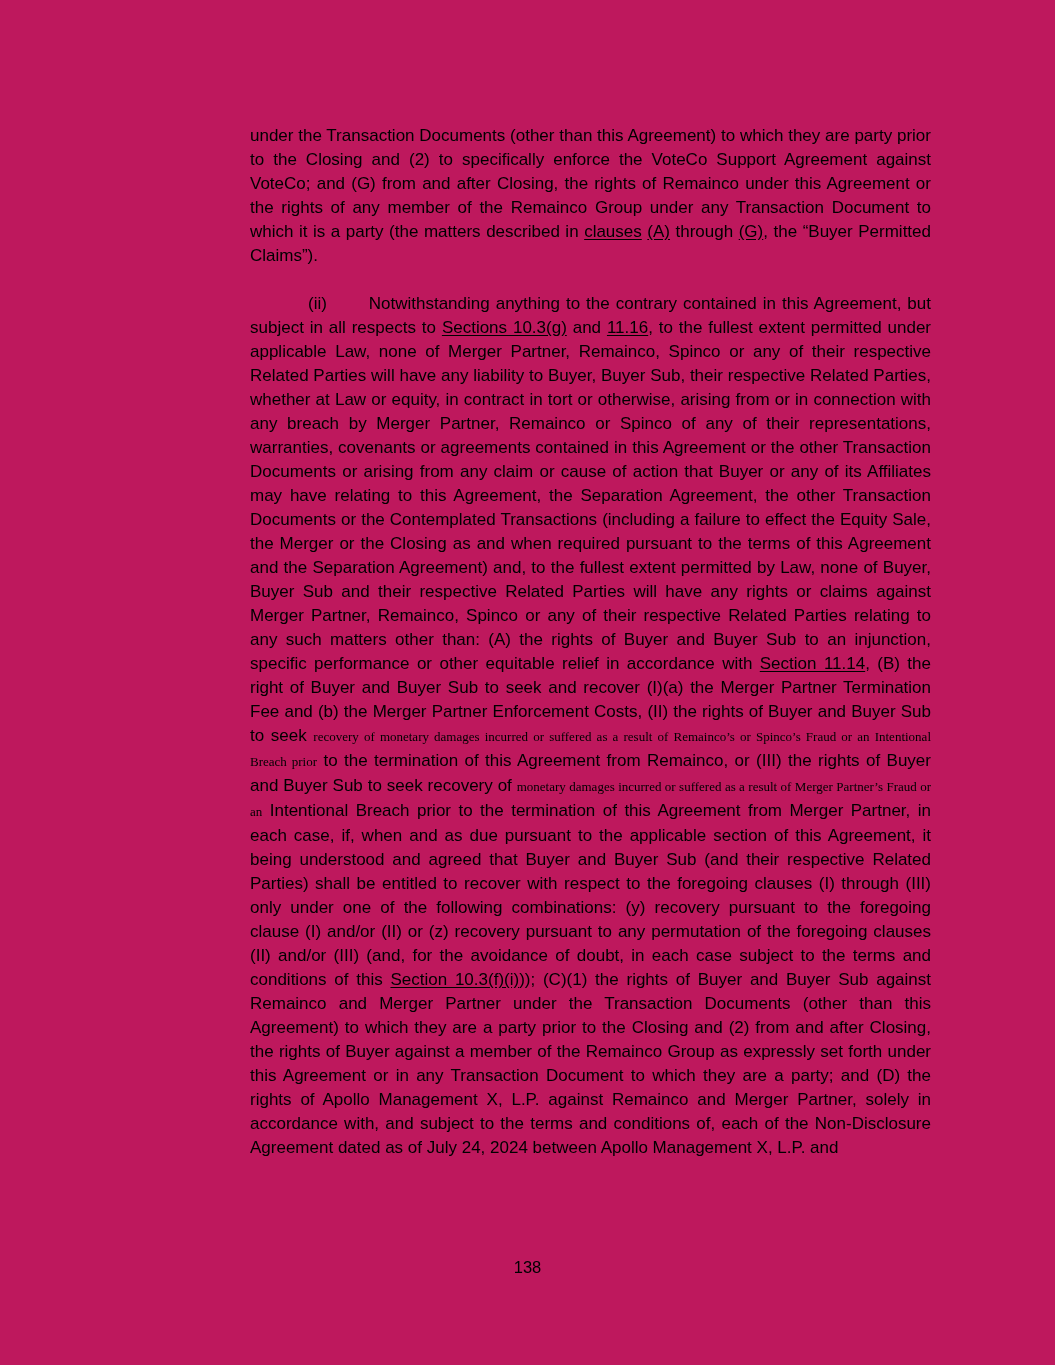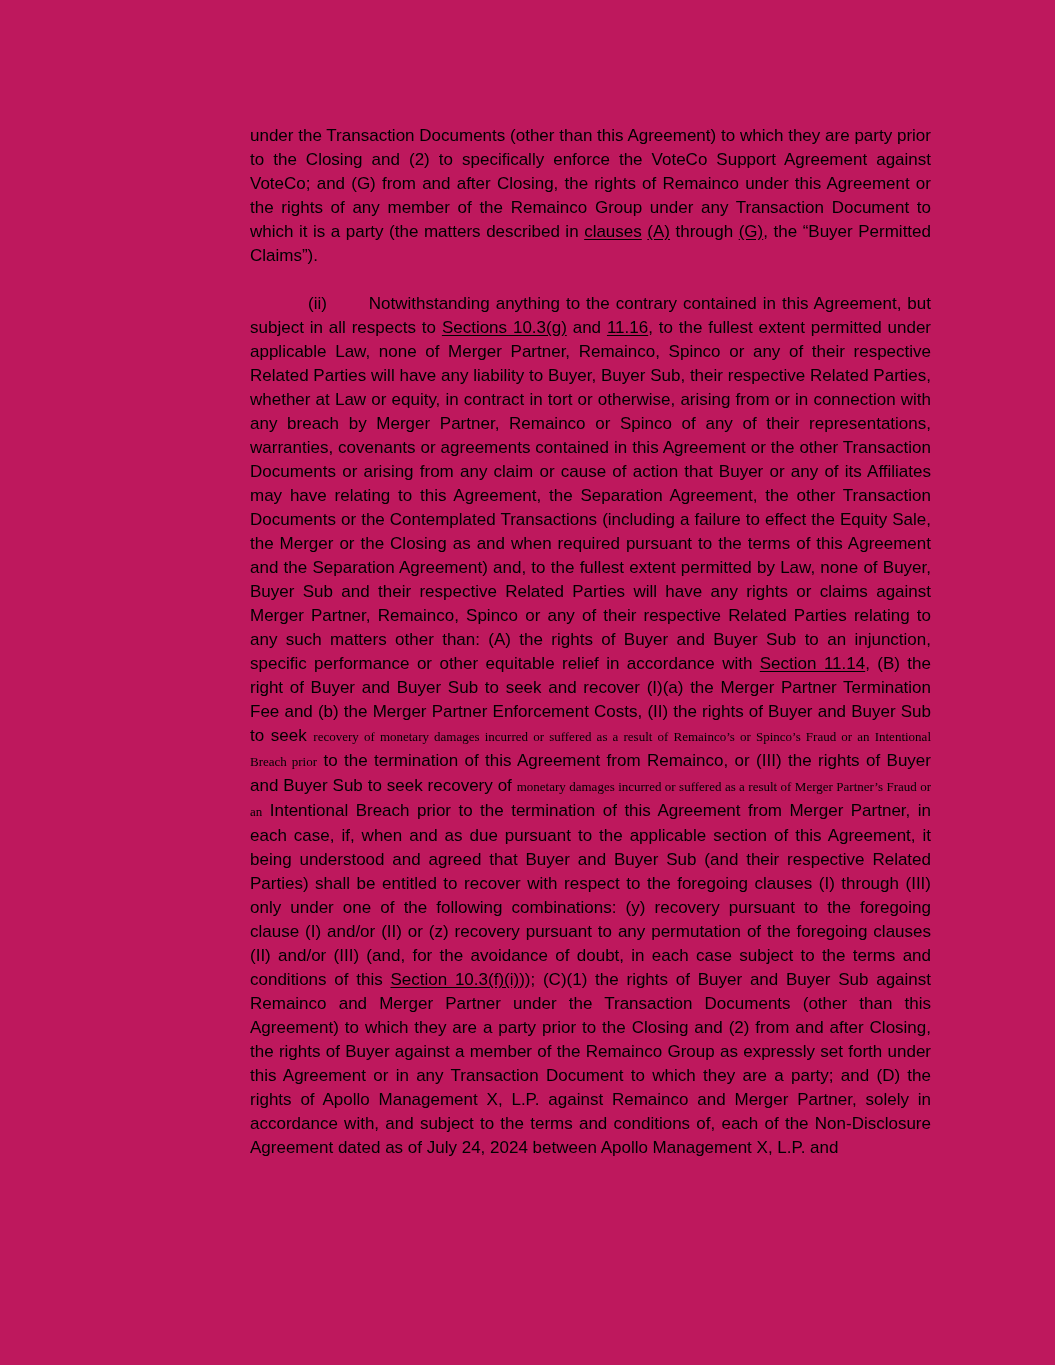--- a/index.html
+++ b/index.html
@@ -52,13 +52,14 @@
     }
   </style>
 </head>
 <body>
 
 <div class="page">
   <div class="content">
       <p class="para"><span>under the Transaction Documents (other than this Agreement) to which they are party prior to the Closing and (2) to specifically enforce the VoteCo Support Agreement against VoteCo; and (G) from and after Closing, the rights of Remainco under this Agreement or the rights of any member of the Remainco Group under any Transaction Document to which it is a party (the matters described in </span><span class="u">clauses</span><span> </span><span class="u">(A)</span><span> through </span><span class="u">(G)</span><span>, the “Buyer Permitted Claims”).</span></p>
       <p class="para indent"><span>(ii)&nbsp;&nbsp;&nbsp;&nbsp;&nbsp;&nbsp;&nbsp;Notwithstanding anything to the contrary contained in this Agreement, but subject in all respects to </span><span class="u">Sections 10.3(g)</span><span> and </span><span class="u">11.16</span><span>, to the fullest extent permitted under applicable Law, none of Merger Partner, Remainco, Spinco or any of their respective Related Parties will have any liability to Buyer, Buyer Sub, their respective Related Parties, whether at Law or equity, in contract in tort or otherwise, arising from or in connection with any breach by Merger Partner, Remainco or Spinco of any of their representations, warranties, covenants or agreements contained in this Agreement or the other Transaction Documents or arising from any claim or cause of action that Buyer or any of its Affiliates may have relating to this Agreement, the Separation Agreement, the other Transaction Documents or the Contemplated Transactions (including a failure to effect the Equity Sale, the Merger or the Closing as and when required pursuant to the terms of this Agreement and the Separation Agreement) and, to the fullest extent permitted by Law, none of Buyer, Buyer Sub and their respective Related Parties will have any rights or claims against Merger Partner, Remainco, Spinco or any of their respective Related Parties relating to any such matters other than: (A) the rights of Buyer and Buyer Sub to an injunction, specific performance or other equitable relief in accordance with </span><span class="u">Section 11.14</span><span>, (B) the right of Buyer and Buyer Sub to seek and recover (I)(a) the Merger Partner Termination Fee and (b) the Merger Partner Enforcement Costs, (II) the rights of Buyer and Buyer Sub to seek </span><span class="serif">recovery of monetary damages incurred or suffered as a result of Remainco’s or Spinco’s Fraud or an Intentional Breach prior</span><span> to the termination of this Agreement from Remainco, or (III) the rights of Buyer and Buyer Sub to seek recovery of </span><span class="serif">monetary damages incurred or suffered as a result of Merger Partner’s Fraud or an</span><span> Intentional Breach prior to the termination of this Agreement from Merger Partner, in each case, if, when and as due pursuant to the applicable section of this Agreement, it being understood and agreed that Buyer and Buyer Sub (and their respective Related Parties) shall be entitled to recover with respect to the foregoing clauses (I) through (III) only under one of the following combinations: (y) recovery pursuant to the foregoing clause (I) and/or (II) or (z) recovery pursuant to any permutation of the foregoing clauses (II) and/or (III) (and, for the avoidance of doubt, in each case subject to the terms and conditions of this </span><span class="u">Section 10.3(f)(i)</span><span>)); (C)(1) the rights of Buyer and Buyer Sub against Remainco and Merger Partner under the Transaction Documents (other than this Agreement) to which they are a party prior to the Closing and (2) from and after Closing, the rights of Buyer against a member of the Remainco Group as expressly set forth under this Agreement or in any Transaction Document to which they are a party; and (D) the rights of Apollo Management X, L.P. against Remainco and Merger Partner, solely in accordance with, and subject to the terms and conditions of, each of the Non-Disclosure Agreement dated as of July 24, 2024 between Apollo Management X, L.P. and</span></p>
     </div>
+  <div class="page-number">138</div>
 </div>
 
 </body></html>

